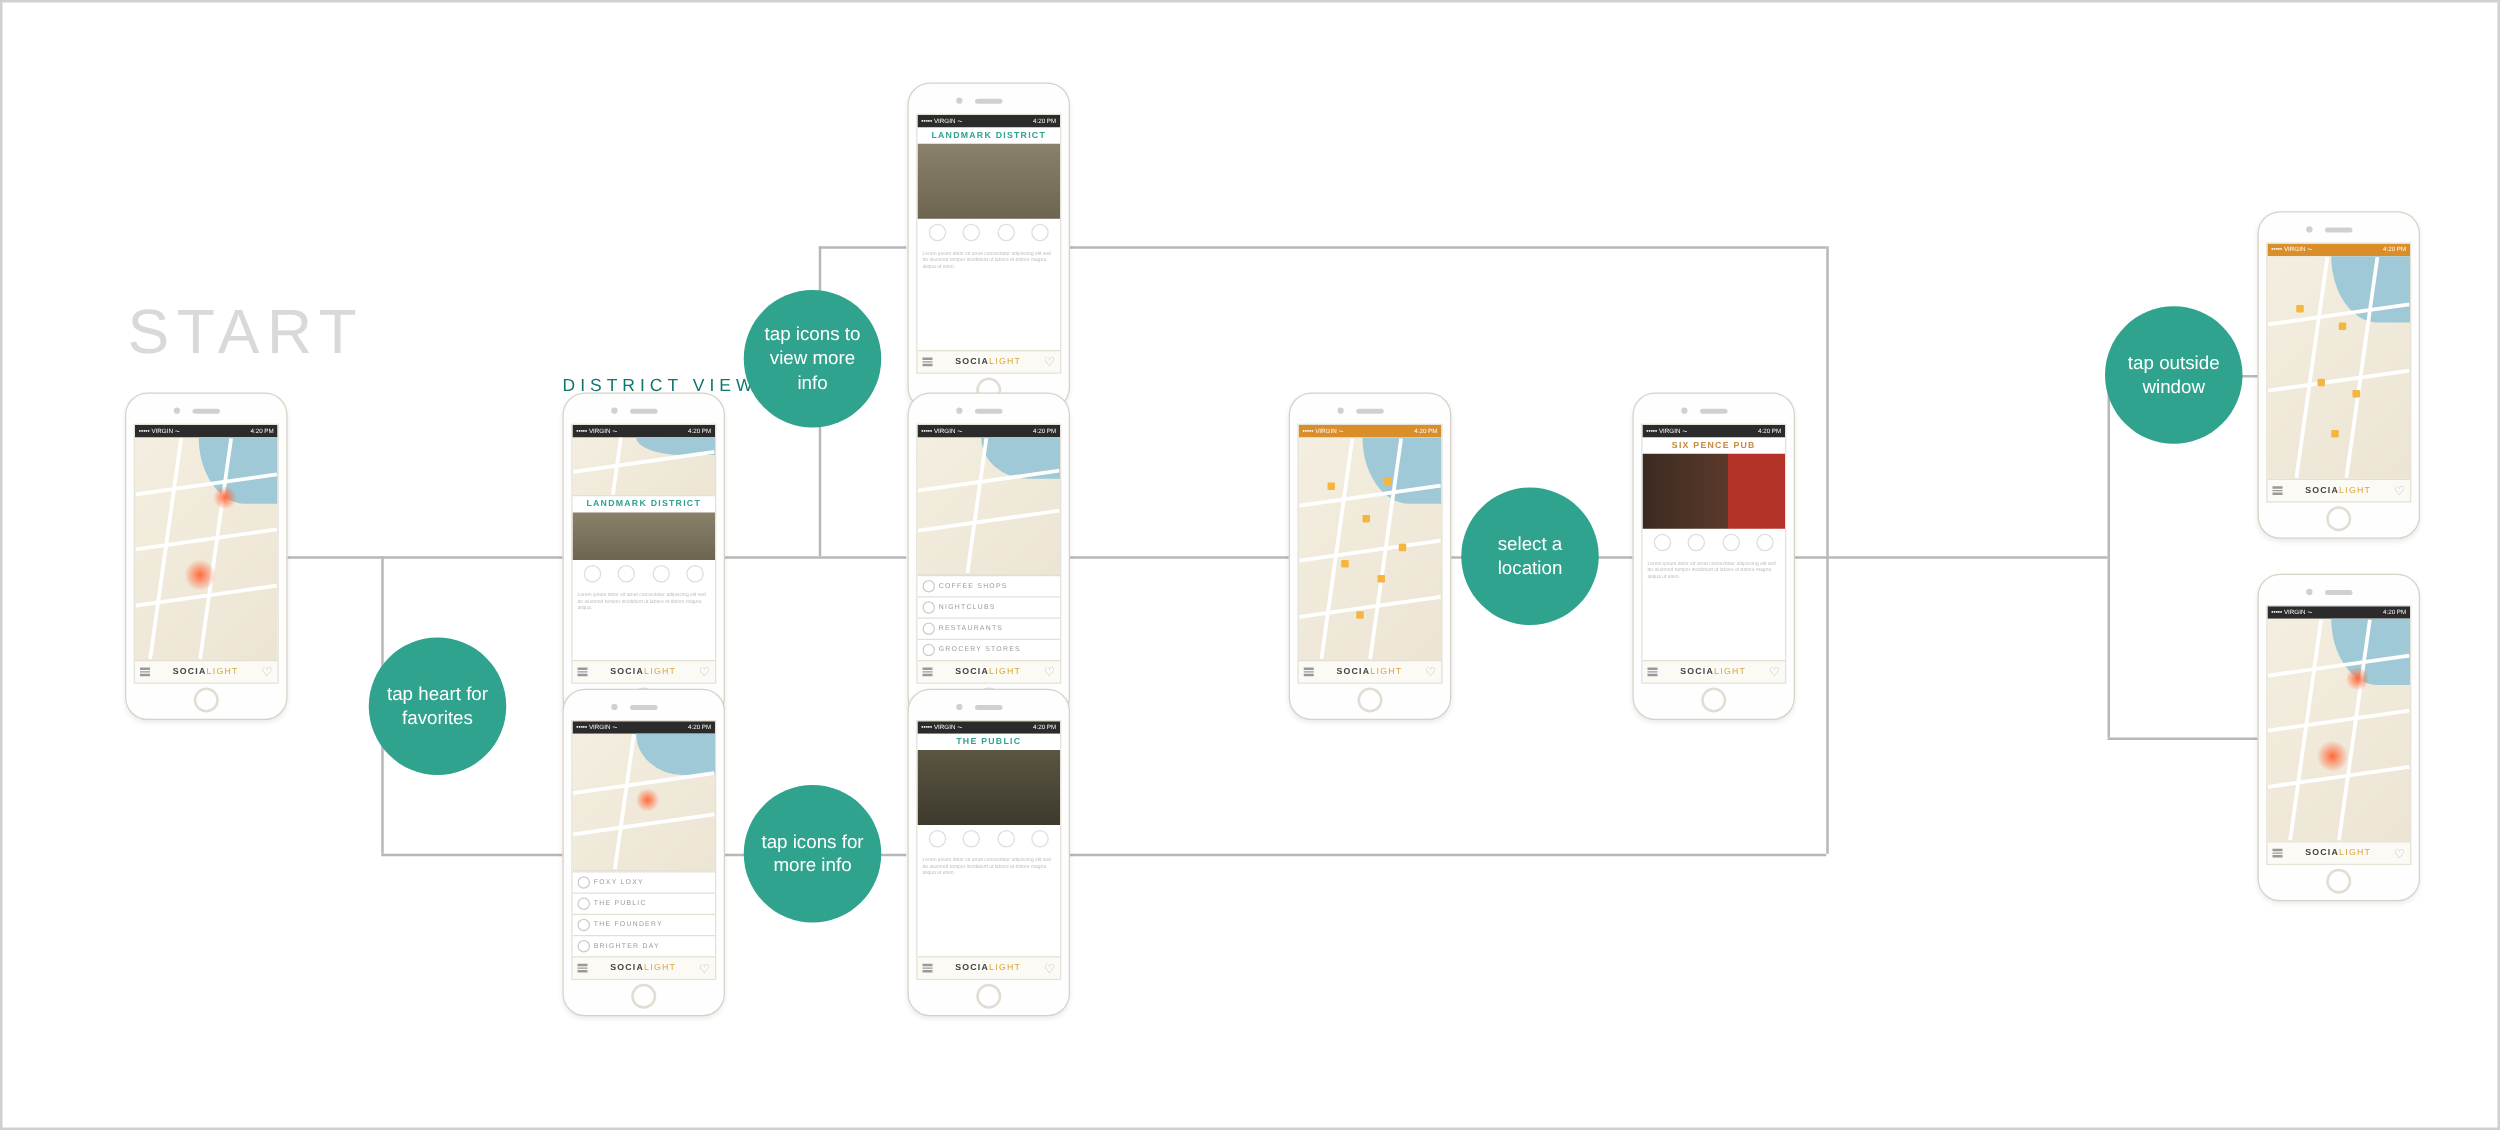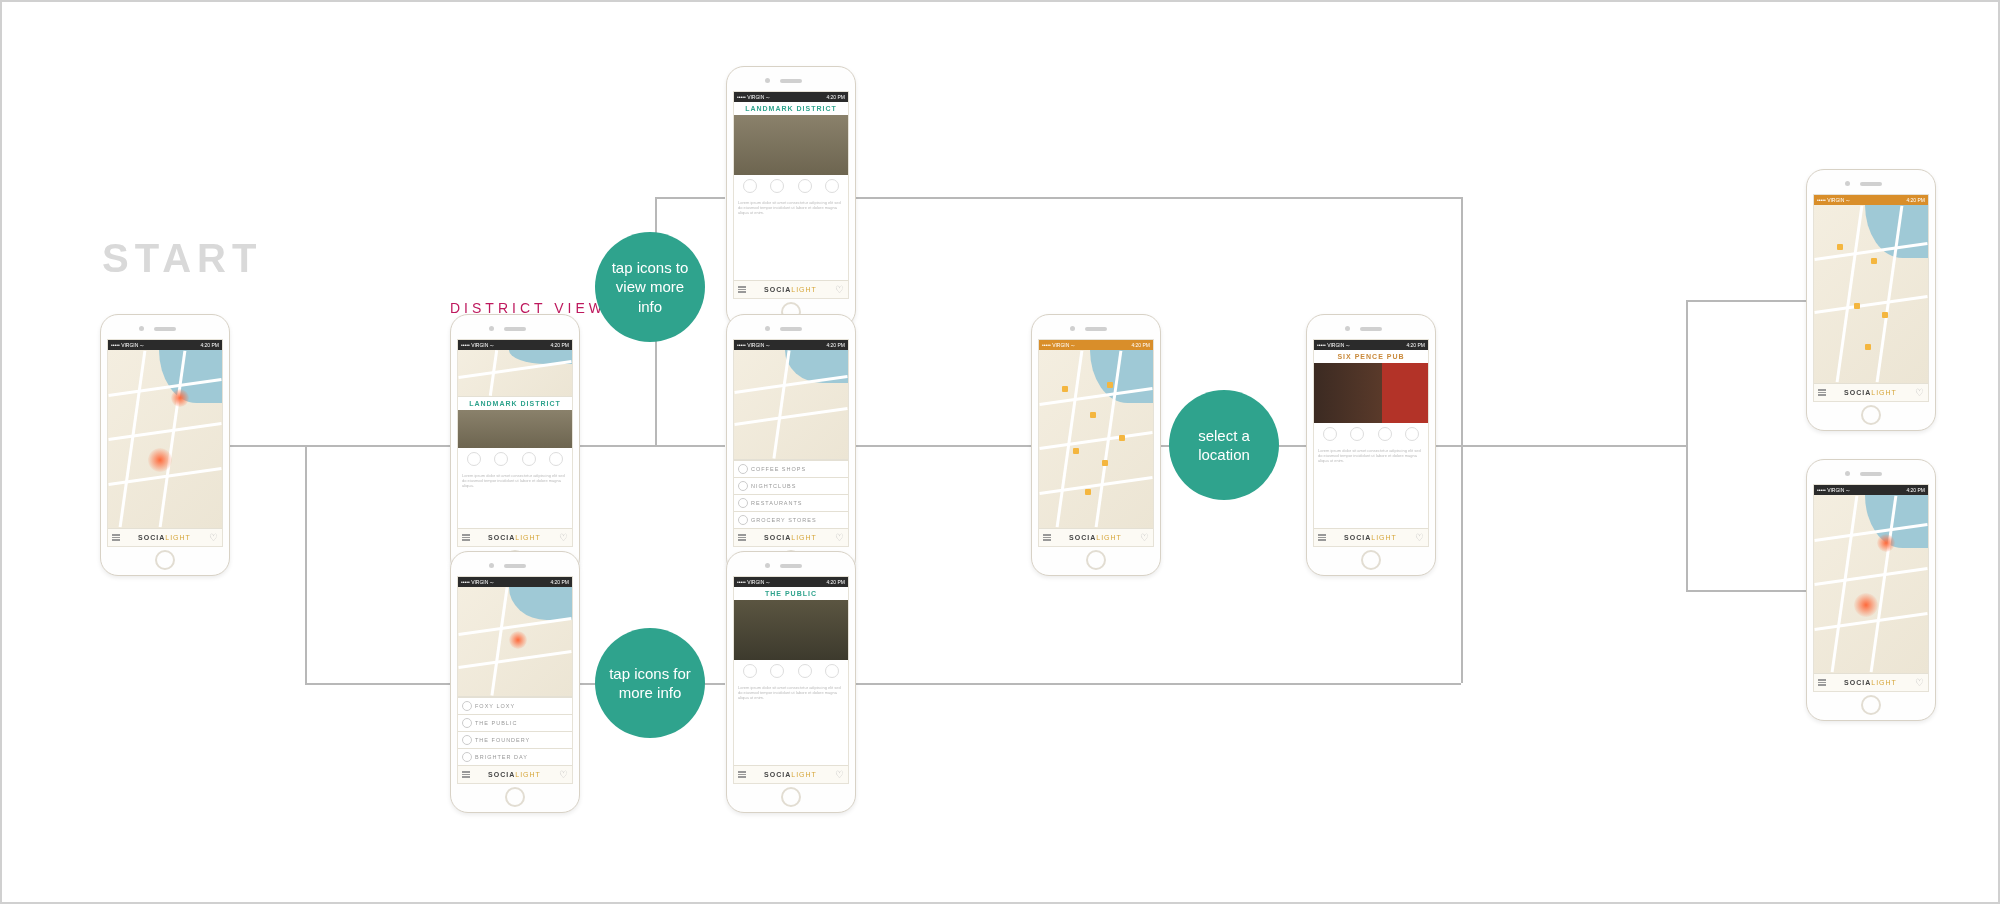--- a/index.html
+++ b/index.html
@@ -5,22 +5,22 @@
   *{box-sizing:border-box;margin:0;padding:0}
   body{font-family:"Helvetica Neue",Arial,sans-serif;background:#fff;color:#333}
   .stage{position:relative;width:2000px;height:904px;border:2px solid #d0d0d0}
 
   
   .line{position:absolute;background:#b8b8b8}
   .hline{height:2px}
   .vline{width:2px}
 
   
-  .big-label{position:absolute;font-size:40px;letter-spacing:6px;color:#d9d9d9;font-weight:700}
-  .small-label{position:absolute;font-size:14px;letter-spacing:4px;color:#be185d}
+  .big-label{position:absolute;font-size:50px;letter-spacing:6px;color:#d9d9d9;font-weight:400}
+  .small-label{position:absolute;font-size:14px;letter-spacing:4px;color:#0f766e}
 
   
   .bubble{position:absolute;width:110px;height:110px;border-radius:50%;background:#2fa38d;color:#fff;display:flex;align-items:center;justify-content:center;text-align:center;font-size:15px;line-height:1.3;padding:12px}
 
   
   .phone{position:absolute;width:130px;height:262px;background:#fefefe;border:1px solid #d8d2c6;border-radius:18px;box-shadow:0 2px 4px rgba(0,0,0,.08);padding:24px 6px 28px 6px;display:flex;flex-direction:column}
   .phone .speaker{position:absolute;top:12px;left:50%;transform:translateX(-50%);width:22px;height:4px;border-radius:2px;background:#d0d0d0}
   .phone .camera{position:absolute;top:11px;left:38px;width:5px;height:5px;border-radius:50%;background:#d0d0d0}
   .phone .homebtn{position:absolute;bottom:5px;left:50%;transform:translateX(-50%);width:20px;height:20px;border-radius:50%;border:2px solid #e2ddd2}
   .phone .screen{flex:1;background:#f5f4ef;border:1px solid #e6e2d7;display:flex;flex-direction:column;overflow:hidden;font-size:6px;color:#888}
@@ -84,28 +84,34 @@
 
   <div class="line hline" style="left:854px;top:195px;width:605px"></div>
   <div class="line vline" style="left:1459px;top:195px;height:248px"></div>
   <div class="line hline" style="left:854px;top:681px;width:605px"></div>
   <div class="line vline" style="left:1459px;top:443px;height:238px"></div>
 
   <div class="line vline" style="left:1684px;top:298px;height:290px"></div>
   <div class="line hline" style="left:1684px;top:298px;width:120px"></div>
   <div class="line hline" style="left:1684px;top:588px;width:120px"></div>
 
+  <div class="bubble" style="left:293px;top:508px">
+      <span>tap heart for favorites</span>
+    </div>
   <div class="bubble" style="left:593px;top:230px">
       <span>tap icons to view more info</span>
     </div>
   <div class="bubble" style="left:593px;top:626px">
       <span>tap icons for more info</span>
     </div>
   <div class="bubble" style="left:1167px;top:388px">
       <span>select a location</span>
+    </div>
+  <div class="bubble" style="left:1682px;top:243px">
+      <span>tap outside window</span>
     </div>
 
   <div class="phone" style="left:98px;top:312px">
     <div class="speaker"></div>
       <div class="camera"></div>
       <div class="homebtn"></div>
     <div class="screen">
       <div class="statusbar">
           <span>••••• VIRGIN ⏦</span>
           <span>4:20 PM</span>

